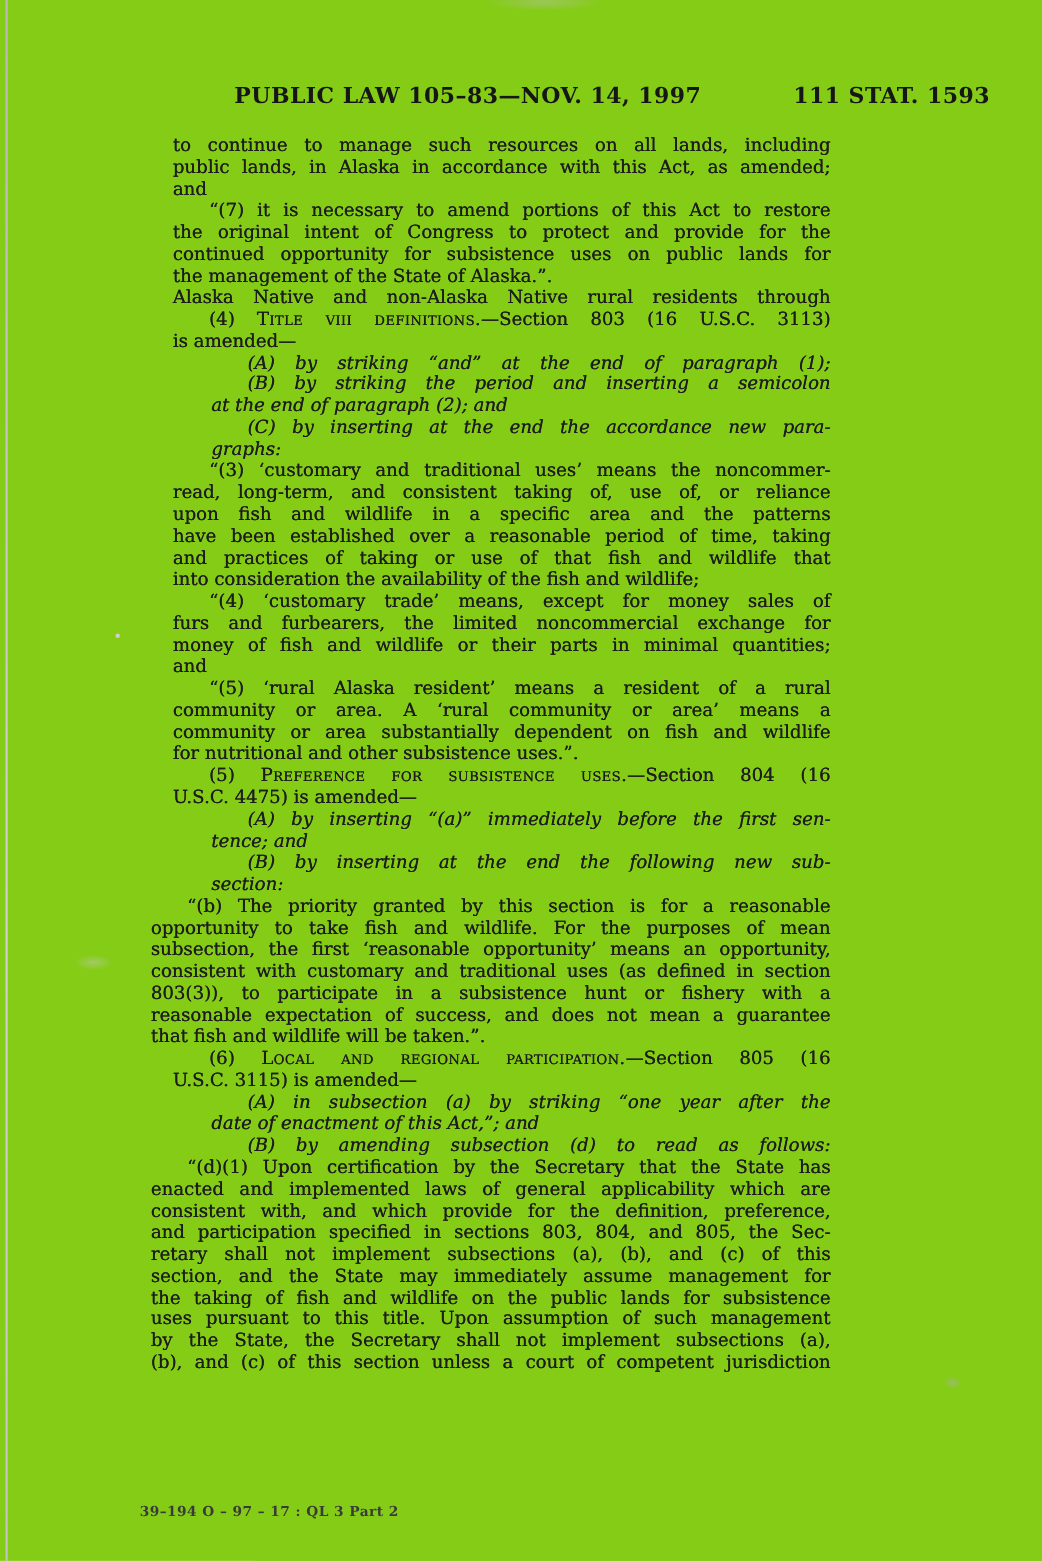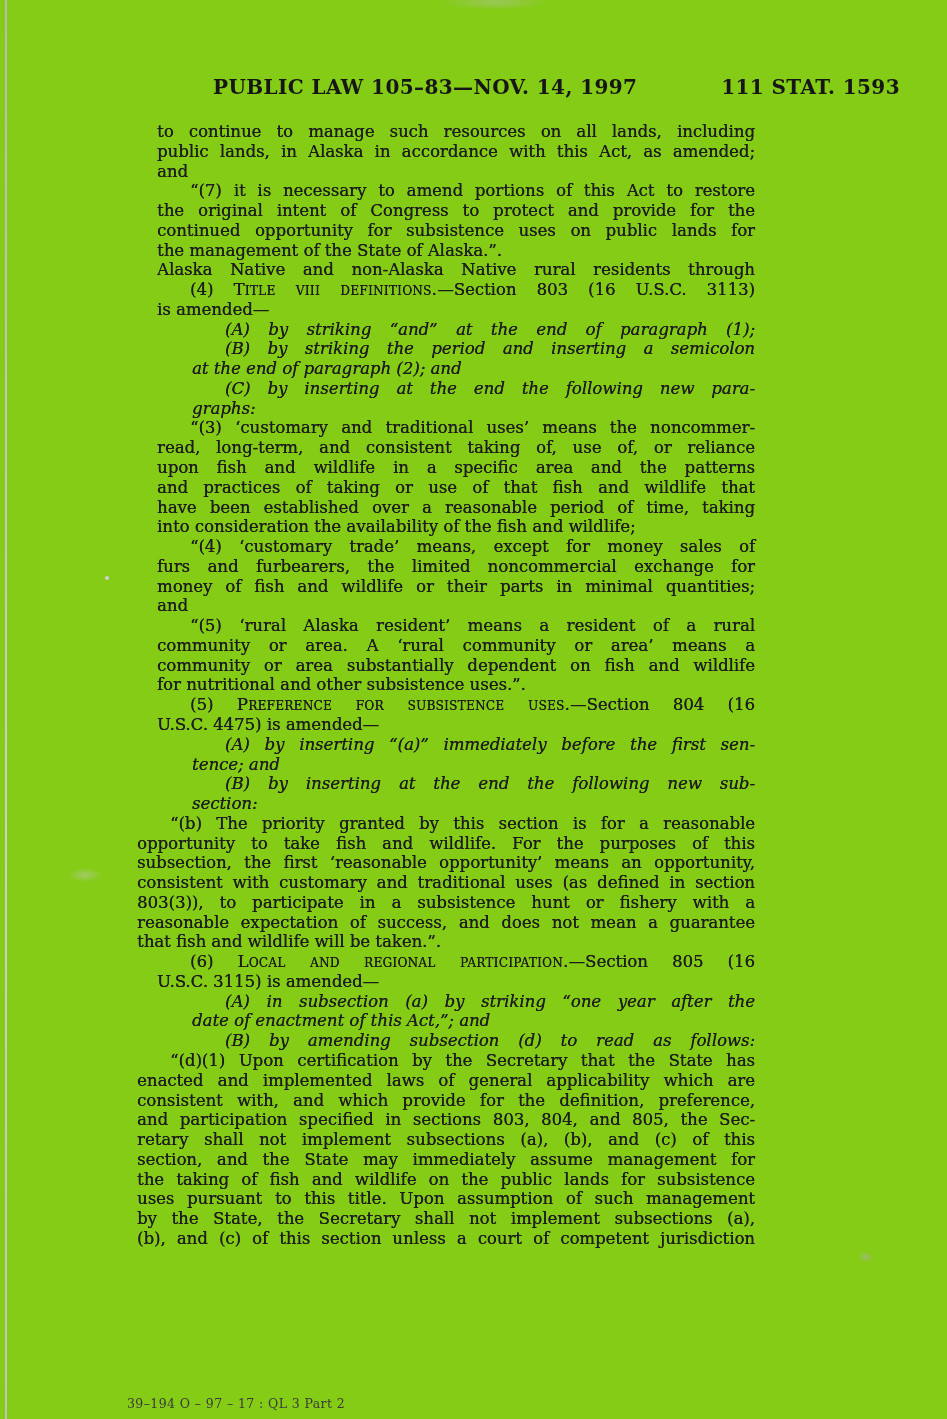--- a/index.html
+++ b/index.html
@@ -60,22 +60,22 @@
   .line {
     line-height: 19.77px;
     text-align: justify;
     text-align-last: justify;
     white-space: normal;
   }
   .line.last { text-align-last: left; }
   .line.fi { text-indent: 33px; }
   .sc { font-variant: small-caps; letter-spacing: 0.3px; }
   .print-code {
-    position: absolute; left: 127px; top: 1396px;
-    font-size: 12.5px; letter-spacing: 0.4px; color: #3a3a3a;
+    position: absolute; left: 127px; top: 1366px;
+    font-size: 12.5px; letter-spacing: 0.4px; color: #3a3a3a; font-weight: bold;
   }
 </style>
 </head>
 <body>
 
 <div class="page">
   <div class="scan-edge"></div>
   <div class="smudge-top"></div>
   <div class="margin-dot"></div>
   <div class="margin-smudge"></div>
@@ -102,29 +102,29 @@
         <div class="line last">is amended—</div>
       </div>
       <div class="para l2">
         <div class="line fi">(A) by striking “and” at the end of paragraph (1);</div>
       </div>
       <div class="para l2">
         <div class="line fi">(B) by striking the period and inserting a semicolon</div>
         <div class="line last">at the end of paragraph (2); and</div>
       </div>
       <div class="para l2">
-        <div class="line fi">(C) by inserting at the end the following new para-</div>
+        <div class="line fi">(C) by inserting at the end the accordance new para-</div>
         <div class="line last">graphs:</div>
       </div>
       <div class="para l1">
         <div class="line fi">“(3) ‘customary and traditional uses’ means the noncommer-</div>
         <div class="line">read, long-term, and consistent taking of, use of, or reliance</div>
         <div class="line">upon fish and wildlife in a specific area and the patterns</div>
+        <div class="line">have been established over a reasonable period of time, taking</div>
         <div class="line">and practices of taking or use of that fish and wildlife that</div>
-        <div class="line">have been established over a reasonable period of time, taking</div>
         <div class="line last">into consideration the availability of the fish and wildlife;</div>
       </div>
       <div class="para l1">
         <div class="line fi">“(4) ‘customary trade’ means, except for money sales of</div>
         <div class="line">furs and furbearers, the limited noncommercial exchange for</div>
         <div class="line">money of fish and wildlife or their parts in minimal quantities;</div>
         <div class="line last">and</div>
       </div>
       <div class="para l1">
         <div class="line fi">“(5) ‘rural Alaska resident’ means a resident of a rural</div>
@@ -139,21 +139,21 @@
       <div class="para l2">
         <div class="line fi">(A) by inserting “(a)” immediately before the first sen-</div>
         <div class="line last">tence; and</div>
       </div>
       <div class="para l2">
         <div class="line fi">(B) by inserting at the end the following new sub-</div>
         <div class="line last">section:</div>
       </div>
       <div class="para l0">
         <div class="line fi">“(b) The priority granted by this section is for a reasonable</div>
-        <div class="line">opportunity to take fish and wildlife. For the purposes of this</div>
+        <div class="line">opportunity to take fish and wildlife. For the purposes of mean</div>
         <div class="line">subsection, the first ‘reasonable opportunity’ means an opportunity,</div>
         <div class="line">consistent with customary and traditional uses (as defined in section</div>
         <div class="line">803(3)), to participate in a subsistence hunt or fishery with a</div>
         <div class="line">reasonable expectation of success, and does not mean a guarantee</div>
         <div class="line last">that fish and wildlife will be taken.”.</div>
       </div>
       <div class="para l1">
         <div class="line fi"><span>(6) </span><span class="sc">Local and regional participation.</span><span>—Section 805 (16</span></div>
         <div class="line last">U.S.C. 3115) is amended—</div>
       </div>

